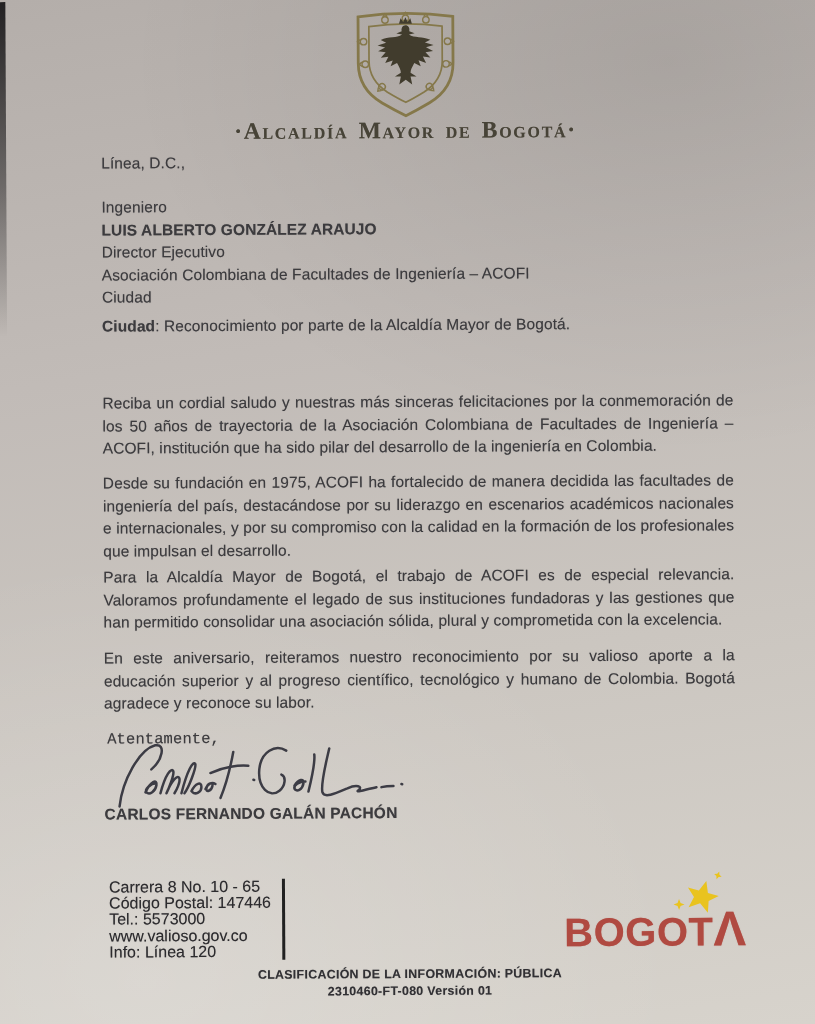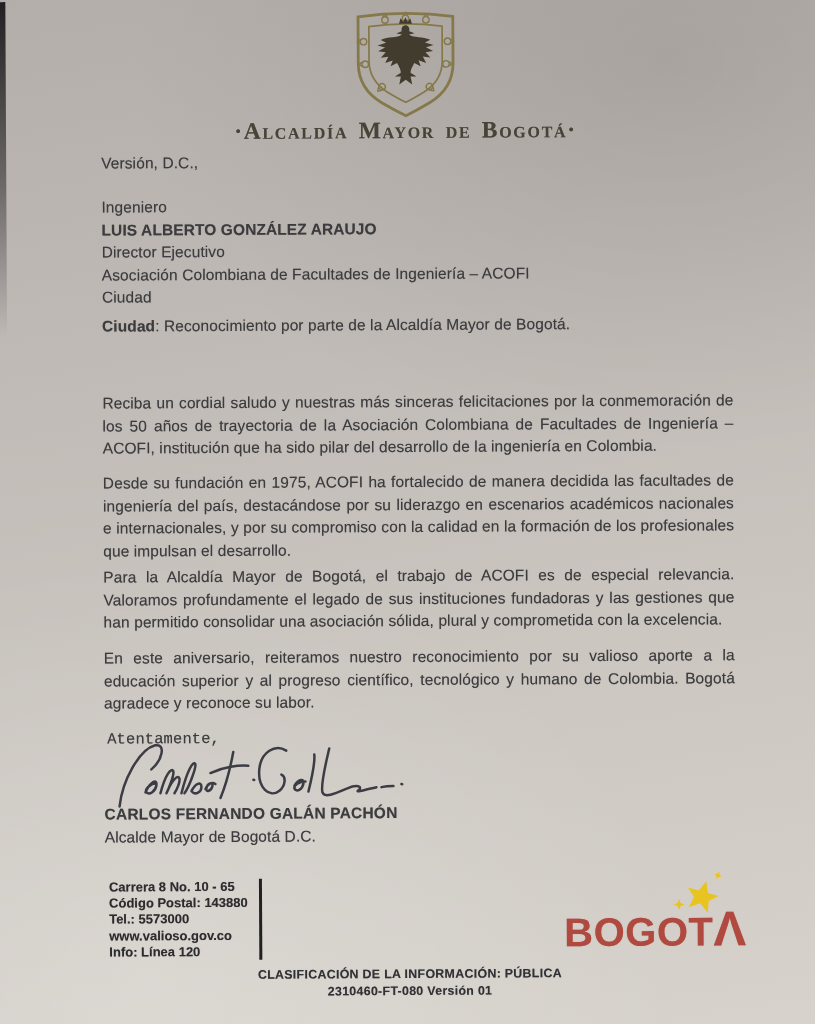--- a/index.html
+++ b/index.html
@@ -23,21 +23,21 @@
   .body-text { font-size:15.5px; line-height:22.6px; letter-spacing:.1px; }
   .bold { font-weight:bold; }
   .title {
     font-family:"Liberation Serif",serif; font-variant:small-caps;
     font-size:23.5px; letter-spacing:1.7px; word-spacing:3px;
     color:#474337; font-weight:600; text-align:center; width:100%;
     text-shadow:0 0 .6px rgba(71,67,55,.5);
   }
   p.paragraph { text-align:justify; width:631px; }
   .addr {
-    font-size:13px; font-weight:bold; line-height:16.2px; color:#2c2b2e;
+    font-size:16px; font-weight:normal; line-height:16.2px; color:#2c2b2e;
     padding-right:11px; border-right:3.5px solid #212121;
   }
   .cls {
     font-size:12.4px; font-weight:bold; letter-spacing:.3px; color:#313034;
     text-align:center; width:100%; line-height:16.5px;
   }
   .logo { width:212px; height:92px; }
   .logo-word {
     position:absolute; left:6px; bottom:2px; white-space:nowrap;
     font-weight:800; font-size:40px; letter-spacing:.5px; color:#b04a41;
@@ -107,21 +107,21 @@
                L 56,72 L 54.5,64.5 L 60,64.5 L 54.5,61
                C 54.5,58 56,56 58,52 L 64,55 L 62,49.5 L 69,52 L 66,46 L 73,47
                L 68.5,42 L 75.5,41 L 69,37.5 L 76,35.5 L 68,33 L 73,30.5
                C 66,27 58,29 53.2,25.5 L 58.5,24.5 L 53.5,22.5
                C 54.2,19.5 52.5,17 50,17 Z"></path>
     </g>
   </svg>
 
   <div class="abs title" style="top:117px;">·Alcaldía Mayor de Bogotá·</div>
 
-  <div class="abs body-text soft" style="left:103px; top:151px;">Versión, D.C.,</div>
+  <div class="abs body-text soft" style="left:103px; top:151px;">Línea, D.C.,</div>
 
   <div class="abs body-text soft" style="left:103px; top:195px;">
     <div>Ingeniero</div>
     <div class="bold">LUIS ALBERTO GONZÁLEZ ARAUJO</div>
     <div>Director Ejecutivo</div>
     <div>Asociación Colombiana de Facultades de Ingeniería – ACOFI</div>
     <div>Ciudad</div>
   </div>
 
   <div class="abs body-text soft" style="left:103px; top:314px;">
@@ -150,25 +150,24 @@
       <path d="M 177,15 C 166,8 152,16 150,33 C 148,52 160,63 170,55 C 176,50 177,41 172,39"></path>
       <path d="M 185,50 C 189,44 195,42 194,48 C 193,54 187,57 185,53 C 184,49 190,46 196,46"></path>
       <path d="M 199,56 C 203,40 206,27 205,19"></path>
       <path d="M 220,13 C 216,30 211,49 213,57 C 215,63 226,58 238,53 C 247,49 254,51 249,55 C 245,58 257,54 267,52"></path>
       <path d="M 272,52 C 277,51 281,51 284,51"></path>
       <path d="M 292,49 L 292.8,49.2"></path>
     </g>
   </svg>
 
   <div class="abs body-text soft bold" style="left:103px; top:802px; letter-spacing:.2px;">CARLOS FERNANDO GALÁN PACHÓN</div>
-  <div class="abs body-text soft" style="left:103px; top:825px;">Alcalde Mayor de Bogotá D.C.</div>
 
   <div class="abs addr soft" style="left:107px; top:878px;">
     <div>Carrera 8 No. 10 - 65</div>
-    <div>Código Postal: 143880</div>
+    <div>Código Postal: 147446</div>
     <div>Tel.: 5573000</div>
     <div>www.valioso.gov.co</div>
     <div>Info: Línea 120</div>
   </div>
 
   <div class="abs logo" style="left:556px; top:868px;">
     <svg class="star-cluster" width="100" height="52" viewBox="0 0 100 52">
       <g fill="#e9c31f">
         <polygon transform="translate(44,30) rotate(16)" points="0,-16 4.7,-5 16,-4.9 7.6,2.6 10,14 0,7 -10,14 -7.6,2.6 -16,-4.9 -4.7,-5"></polygon>
         <path transform="translate(21,38)" d="M 0,-5.5 L 1.5,-1.5 L 5.5,0 L 1.5,1.5 L 0,5.5 L -1.5,1.5 L -5.5,0 L -1.5,-1.5 Z"></path>

